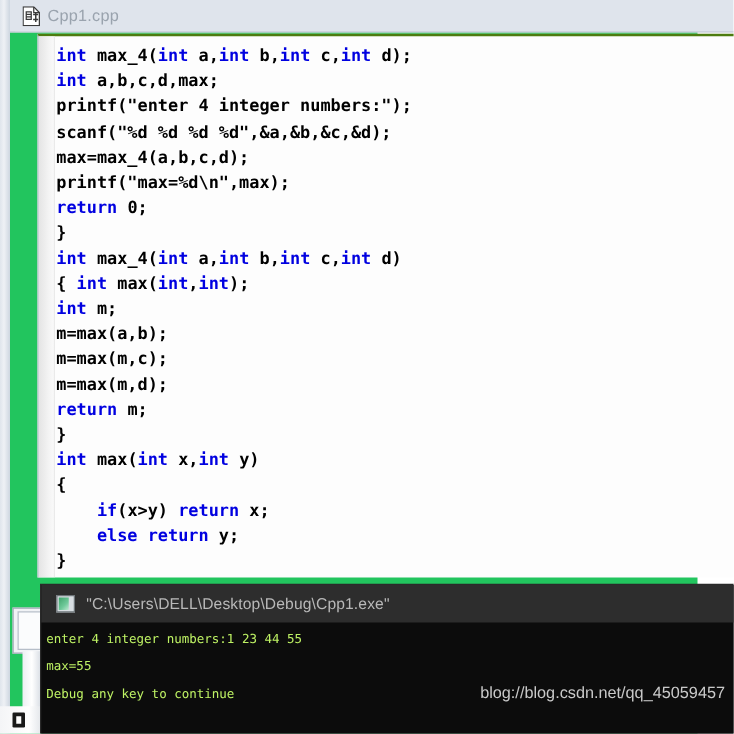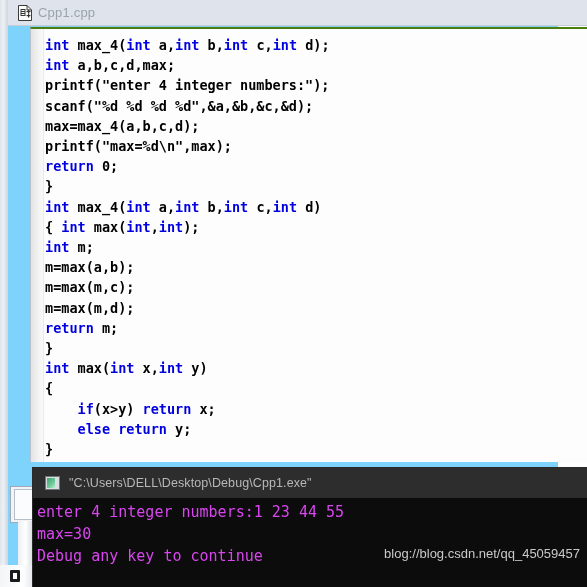--- a/index.html
+++ b/index.html
@@ -14,21 +14,21 @@
     overflow: hidden;
     background: #ffffff;
     font-family: "Liberation Sans", sans-serif;
   }
 
   
   .ide-window {
     position: absolute;
     left: 0; top: 0;
     width: 558px; height: 587px;
-    background: #7dd3fc;
+    background: #22c55e;
   }
 
   
   .chrome-left {
     position: absolute;
     left: 0; top: 0;
     width: 8px; height: 587px;
     background: linear-gradient(to right, #dfe5ec 0%, #eef1f5 40%, #cdd6e0 100%);
   }
 
@@ -137,23 +137,23 @@
   }
   .console-body {
     position: absolute;
     left: 0; top: 30px;
     width: 100%; height: 89px;
     padding: 3px 0 0 4px;
     box-sizing: border-box;
   }
   .console-line {
     font-family: "DejaVu Sans Mono", "Liberation Mono", monospace;
-    font-size: 15px;
+    font-size: 10px;
     line-height: 22px;
-    color: #d946ef;
+    color: #bef264;
     white-space: pre;
   }
   .watermark {
     position: absolute;
     right: 7px; bottom: 26px;
     font-size: 13px;
     color: #c9c9c9;
     font-family: "Liberation Sans", sans-serif;
     white-space: nowrap;
   }
@@ -247,19 +247,19 @@
 
   </div>
 
   <div class="console-window">
     <div class="console-title">
       <span class="console-icon"></span>
       <span class="console-title-text">"C:\Users\DELL\Desktop\Debug\Cpp1.exe"</span>
     </div>
     <div class="console-body" id="console-body">
         <div class="console-line">enter 4 integer numbers:1 23 44 55</div>
-        <div class="console-line">max=30</div>
+        <div class="console-line">max=55</div>
         <div class="console-line">Debug any key to continue</div>
       </div>
     <div class="watermark">blog://blog.csdn.net/qq_45059457</div>
   </div>
 
 </div>
 
 </body></html>

